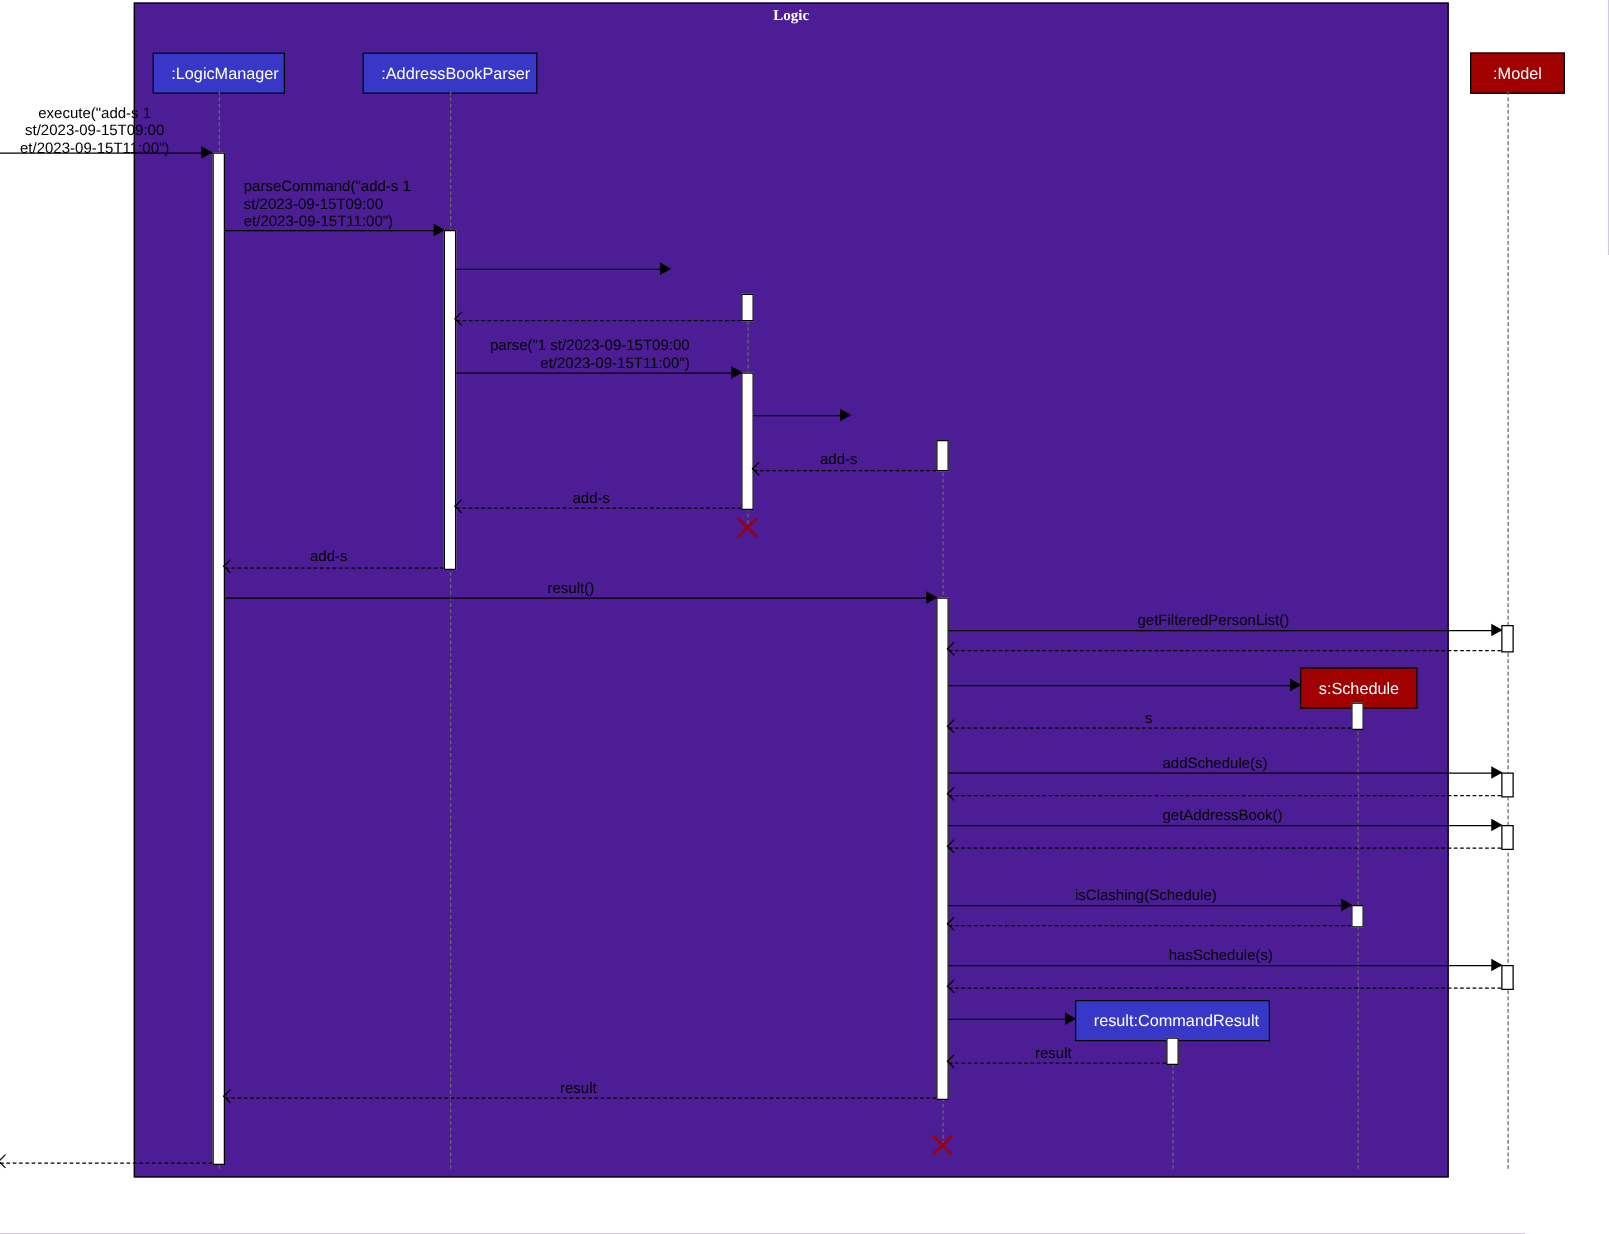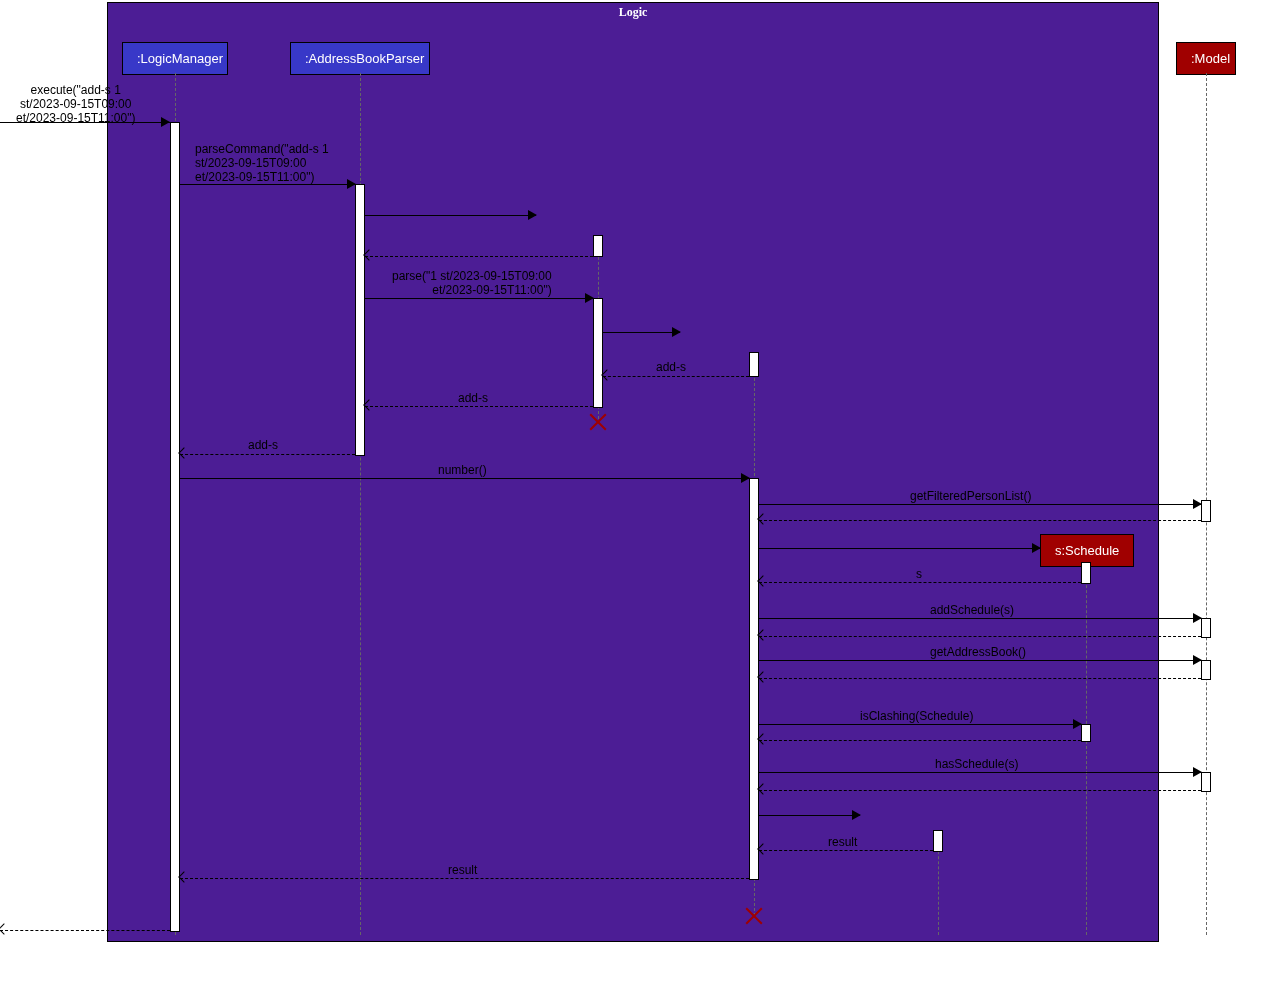--- a/index.html
+++ b/index.html
@@ -40,21 +40,22 @@
 
 <div id="canvas">
 
   <div class="frame frame-logic" style="left:107px; top:2px; width:1052px; height:940px;">
     <span class="frame-label" style="left:50%; transform:translateX(-50%); color:#fff;">Logic</span>
   </div>
 
   <div class="participant p-logic" style="left:122px; top:42px; width:106px;"><span>:LogicManager</span></div>
   <div class="participant p-logic" style="left:290px; top:42px; width:140px;"><span>:AddressBookParser</span></div>
   <div class="participant p-model" style="left:1040px; top:534px; width:94px;"><span>s:Schedule</span></div>
-  <div class="participant p-model" style="left:1176px; top:42px; width:60px;"><span>:Model</span></div>
+  <div class="participant p-logic" style="left:860px; top:800px; width:156px;"><span>result:CommandResult</span></div>
+  <div class="participant p-model" style="left:1176px; top:42px; width:76px;"><span>:Model</span></div>
 
   <div class="lifeline" style="left:175px; top:73px; height:862px;"></div>
   <div class="lifeline" style="left:360px; top:73px; height:862px;"></div>
   <div class="lifeline" style="left:598px; top:237px; height:182px;"></div>
   <div class="lifeline" style="left:754px; top:353px; height:563px;"></div>
   <div class="lifeline" style="left:1086px; top:565px; height:370px;"></div>
   <div class="lifeline" style="left:938px; top:831px; height:104px;"></div>
   <div class="lifeline" style="left:1206px; top:73px; height:862px;"></div>
 
   <div class="activation" style="left:170px; top:122px; height:810px;"></div>
@@ -101,21 +102,21 @@
   <div class="msg" style="left:458px; top:391px;">add-s</div>
 
   <div class="destroy" style="left:588px; top:412px;"></div>
 
   <div class="arrow-dash" style="left:180px; top:454px; width:175px;"></div>
   <div class="arrow-head-open-l" style="left:180px; top:449px;"></div>
   <div class="msg" style="left:248px; top:438px;">add-s</div>
 
   <div class="arrow-line" style="left:180px; top:478px; width:569px;"></div>
   <div class="arrow-head-r" style="left:741px; top:473px;"></div>
-  <div class="msg" style="left:438px; top:463px;">number()</div>
+  <div class="msg" style="left:438px; top:463px;">result()</div>
 
   <div class="arrow-line" style="left:759px; top:504px; width:442px;"></div>
   <div class="arrow-head-r" style="left:1193px; top:499px;"></div>
   <div class="msg" style="left:910px; top:489px;">getFilteredPersonList()</div>
   <div class="arrow-dash" style="left:759px; top:520px; width:442px;"></div>
   <div class="arrow-head-open-l" style="left:759px; top:515px;"></div>
 
   <div class="arrow-line" style="left:759px; top:548px; width:281px;"></div>
   <div class="arrow-head-r" style="left:1032px; top:543px;"></div>
   <div class="arrow-dash" style="left:759px; top:582px; width:322px;"></div>

